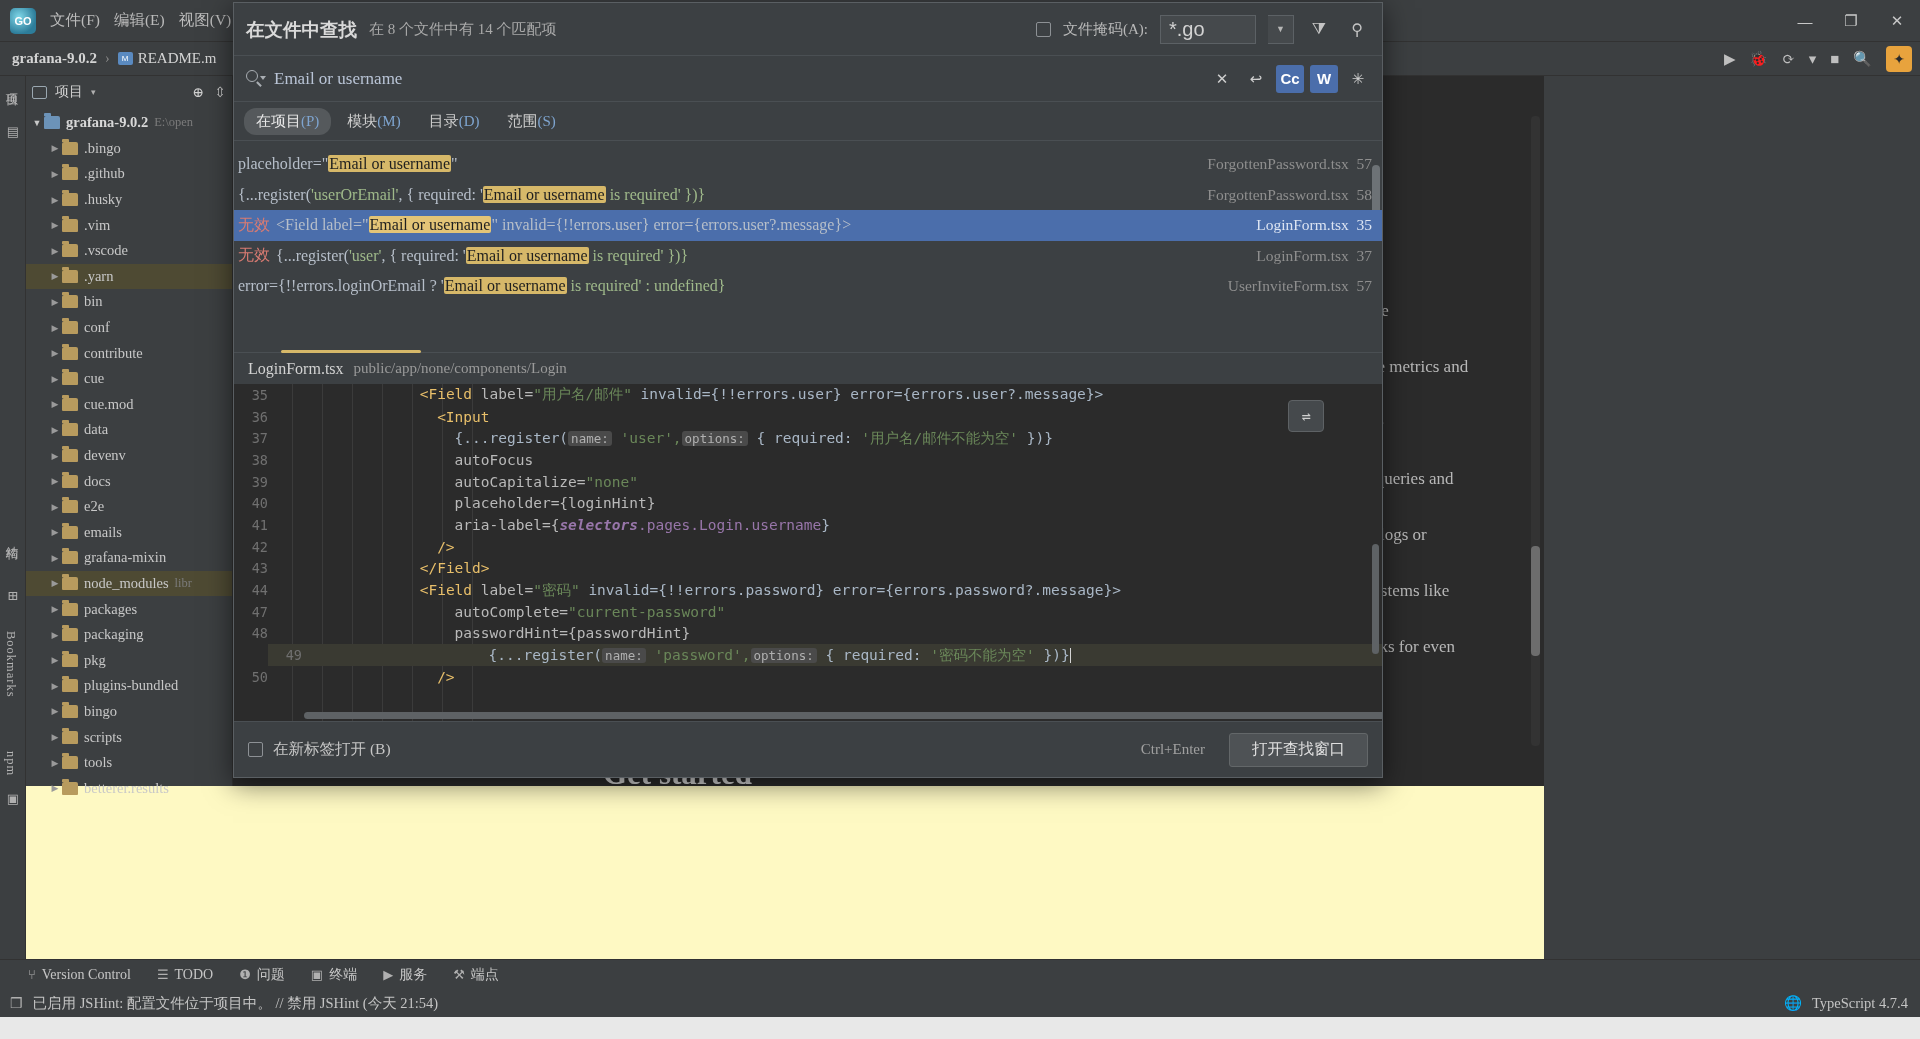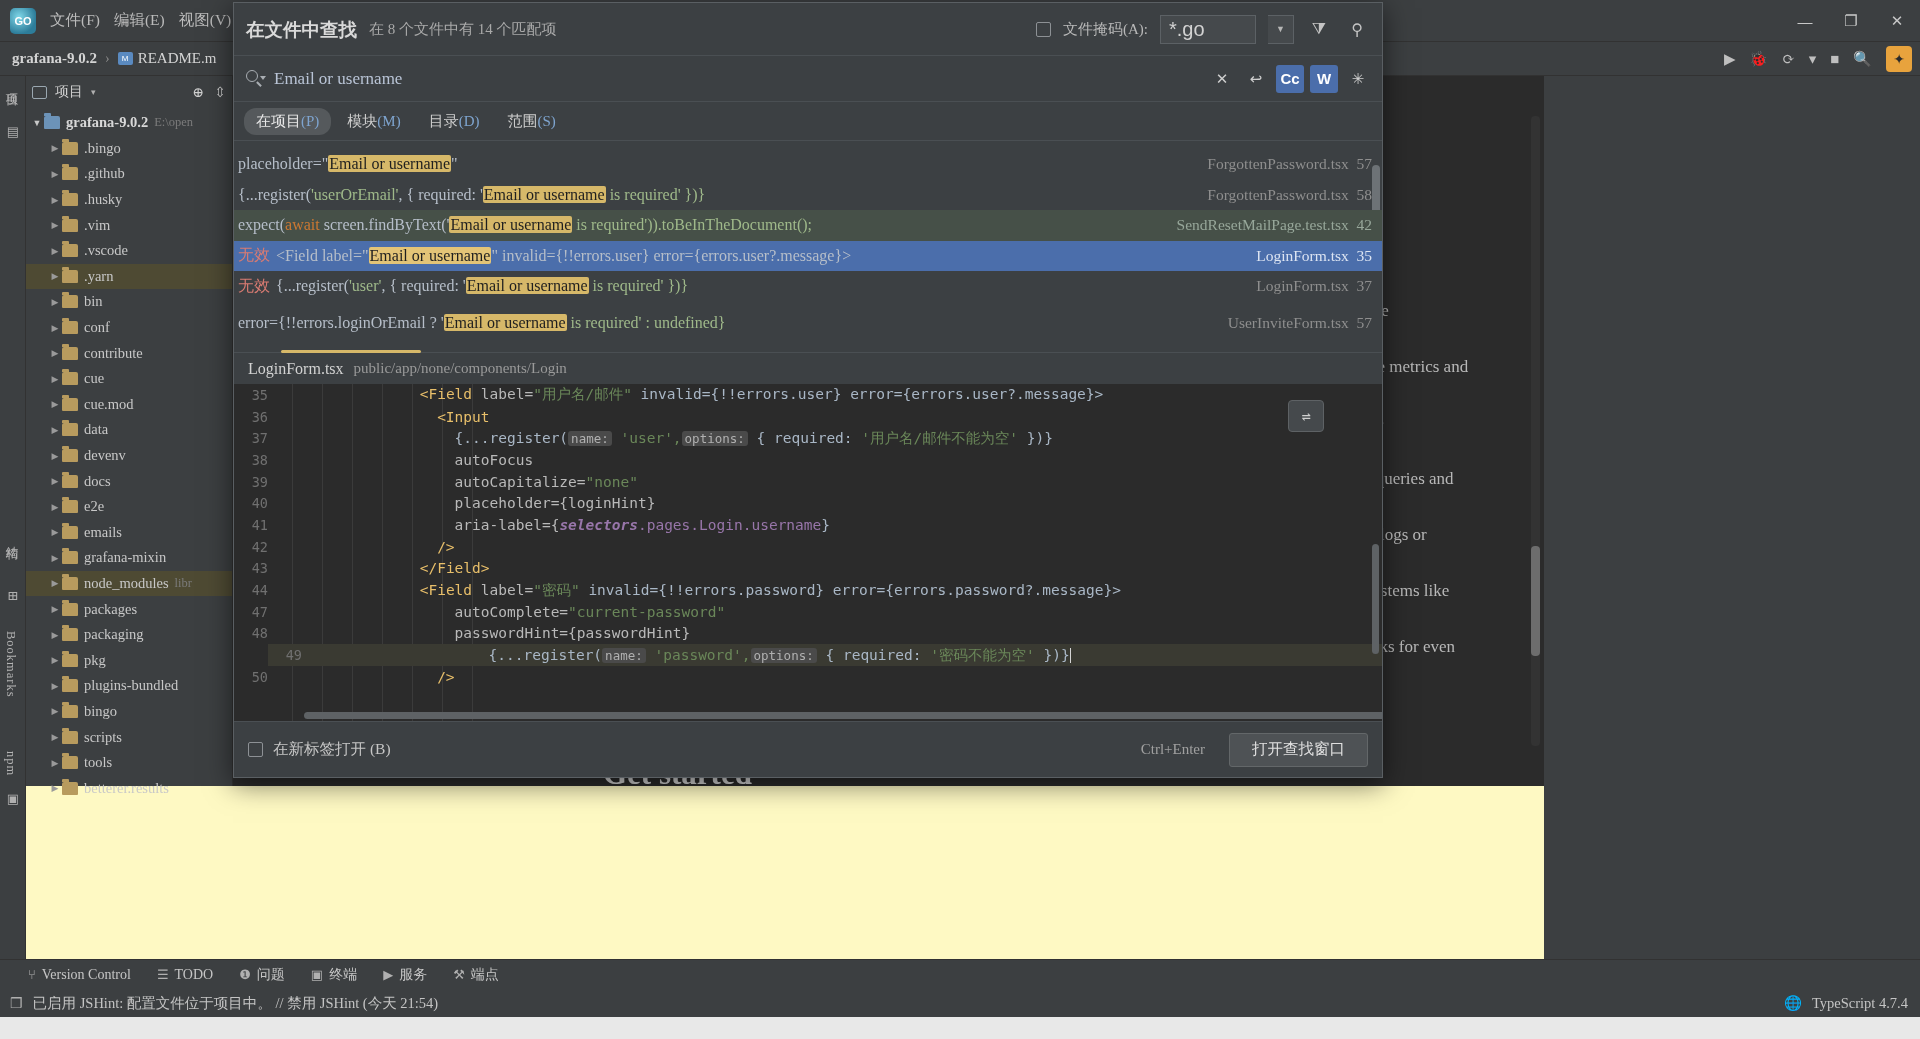--- a/index.html
+++ b/index.html
@@ -664,35 +664,31 @@
     <div class="results" id="results">
       <div class="res-scroll"></div>
     <div class="res-row" style="margin-top: 8px;">
           <span class="res-code"><span class="s-id">placeholder="</span><span class="hl">Email or username</span><span class="s-id">"</span></span>
           <span class="res-file">ForgottenPassword.tsx&nbsp;&nbsp;57</span>
         </div>
         <div class="res-row" style="margin-top: 0px;">
           <span class="res-code"><span class="s-id">{...register(</span><span class="s-str">'userOrEmail'</span><span class="s-id">, { required: '</span><span class="hl">Email or username</span><span class="s-str"> is required' })}</span></span>
           <span class="res-file">ForgottenPassword.tsx&nbsp;&nbsp;58</span>
         </div>
-        <div class="res-row green" style="margin-top: 0px;">
-          <span class="res-code"><span class="s-id">expect(</span><span class="s-kw">await</span><span class="s-id"> screen.findByText('</span><span class="hl">Email or username</span><span class="s-str"> is required')).toBeInTheDocument();</span></span>
-          <span class="res-file">SendResetMailPage.test.tsx&nbsp;&nbsp;42</span>
-        </div>
         <div class="res-row sel" style="margin-top: 0px;">
           <span class="invalid">无效</span>
           <span class="res-code"><span class="s-id">&lt;Field label="</span><span class="hl">Email or username</span><span class="s-id">" invalid={!!errors.user} error={errors.user?.message}&gt;</span></span>
           <span class="res-file">LoginForm.tsx&nbsp;&nbsp;35</span>
         </div>
         <div class="res-row" style="margin-top: 0px;">
           <span class="invalid">无效</span>
           <span class="res-code"><span class="s-id">{...register(</span><span class="s-str">'user'</span><span class="s-id">, { required: '</span><span class="hl">Email or username</span><span class="s-str"> is required' })}</span></span>
           <span class="res-file">LoginForm.tsx&nbsp;&nbsp;37</span>
         </div>
-        <div class="res-row" style="margin-top: 0px; align-items: flex-end;">
+        <div class="res-row" style="margin-top: 0px;">
           <span class="res-code"><span class="s-id">error={!!errors.loginOrEmail ? '</span><span class="hl">Email or username</span><span class="s-str"> is required' : undefined}</span></span>
           <span class="res-file">UserInviteForm.tsx&nbsp;&nbsp;57</span>
         </div>
       </div>
 
     <div class="preview-head">
       <span class="tab-underline"></span>
       <span class="fname">LoginForm.tsx</span>
       <span class="fpath">public/app/none/components/Login</span>
     </div>

